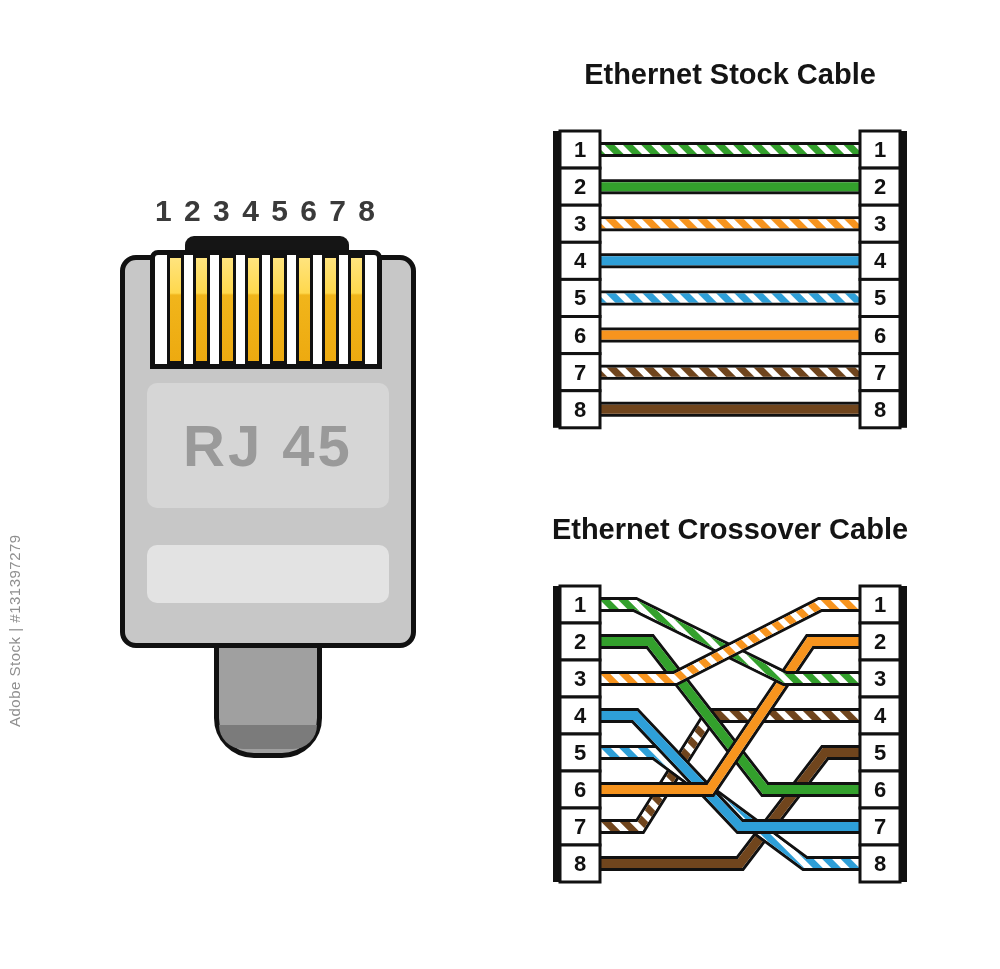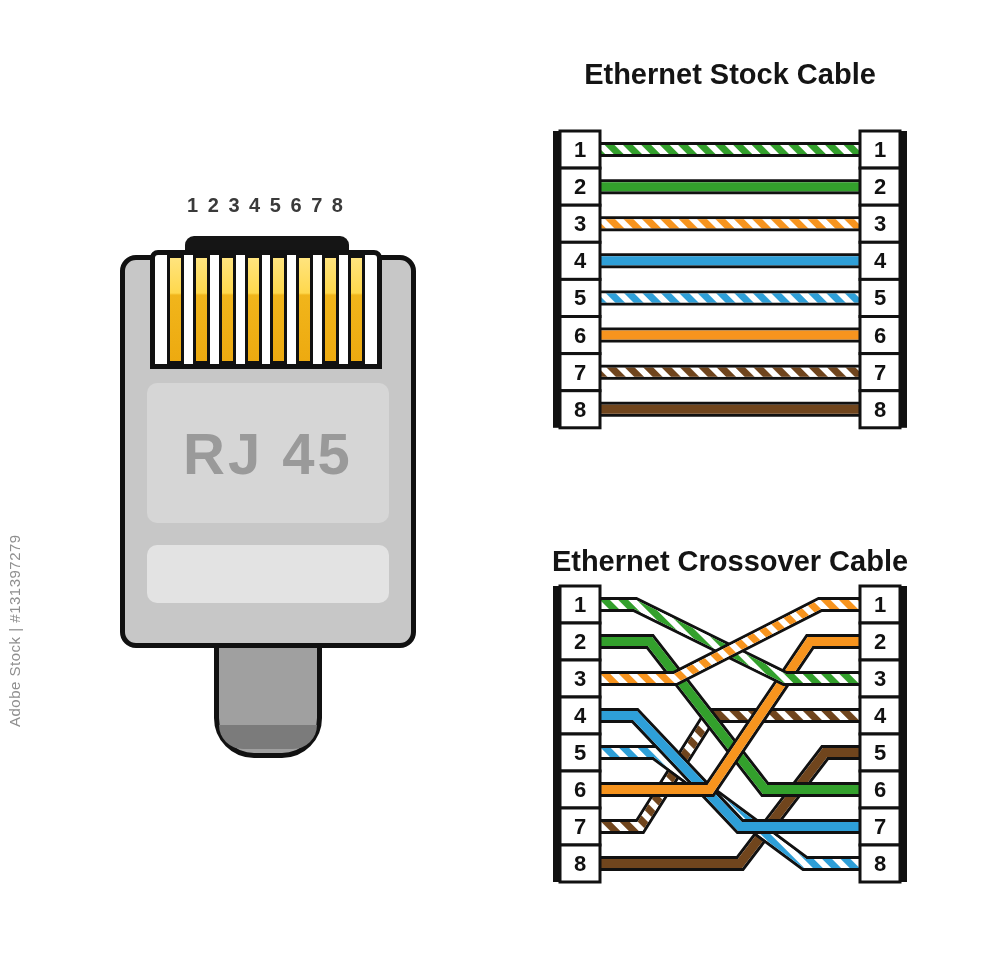--- a/index.html
+++ b/index.html
@@ -9,48 +9,48 @@
 
   .watermark {
     position:absolute; left:6px; top:727px;
     transform-origin:0 0; transform:rotate(-90deg);
     font-size:15px; color:#8f8f8f; letter-spacing:.5px; white-space:nowrap;
   }
 
   
   .pin-numbers {
     position:absolute; left:150px; top:194px; width:232px;
-    text-align:center; font-size:20px; font-weight:bold; color:#3a3a3a;
+    text-align:center; font-size:30px; font-weight:bold; color:#3a3a3a;
     letter-spacing:2px; white-space:nowrap;
   }
   .latch { position:absolute; left:185px; top:236px; width:164px; height:26px;
     background:#151515; border-radius:9px; }
   .cable { position:absolute; left:214px; top:640px; width:108px; height:118px;
     background:#a0a0a0; border:5px solid #111; border-radius:0 0 40px 40px; }
   .cable-band { position:absolute; left:0; right:0; bottom:4px; height:24px;
     background:#7b7b7b; border-radius:0 0 32px 32px; }
   .rj-body { position:absolute; left:120px; top:255px; width:296px; height:393px;
     background:#c7c7c7; border:5px solid #111; border-radius:16px; }
-  .label-panel { position:absolute; left:22px; top:123px; width:242px; height:140px;
+  .label-panel { position:absolute; left:22px; top:123px; width:242px; height:125px;
     background:#d6d6d6; border-radius:10px;
     display:flex; align-items:center; justify-content:center; }
   .label-panel span { font-size:58px; font-weight:bold; color:#9a9a9a; letter-spacing:3px; }
   .lower-panel { position:absolute; left:22px; top:285px; width:242px; height:58px;
     background:#e3e3e3; border-radius:10px; }
   .pin-block { position:absolute; left:150px; top:250px; width:232px; height:119px;
     background:#ffffff; border:5px solid #111; border-radius:8px 8px 0 0;
     display:flex; justify-content:space-evenly; padding:0 3px; }
   .pin { width:17px; height:100%; border:3px solid #111;
     background:linear-gradient(180deg,#ffe47e 0%,#ffd84d 34%,#f1b51b 36%,#edaa10 100%); }
 
   
   .diagram-title { position:absolute; left:503px; width:454px; text-align:center;
     font-size:29px; font-weight:bold; color:#141414; }
   .patch-title { top:58px; }
-  .crossover-title { top:513px;margin-top:32px; }
+  .crossover-title { top:513px; }
 
   svg.diagrams { position:absolute; left:0; top:0; }
 </style>
 </head>
 <body>
 
 <div class="stage">
 
   <div class="watermark">Adobe Stock | #131397279</div>
 

